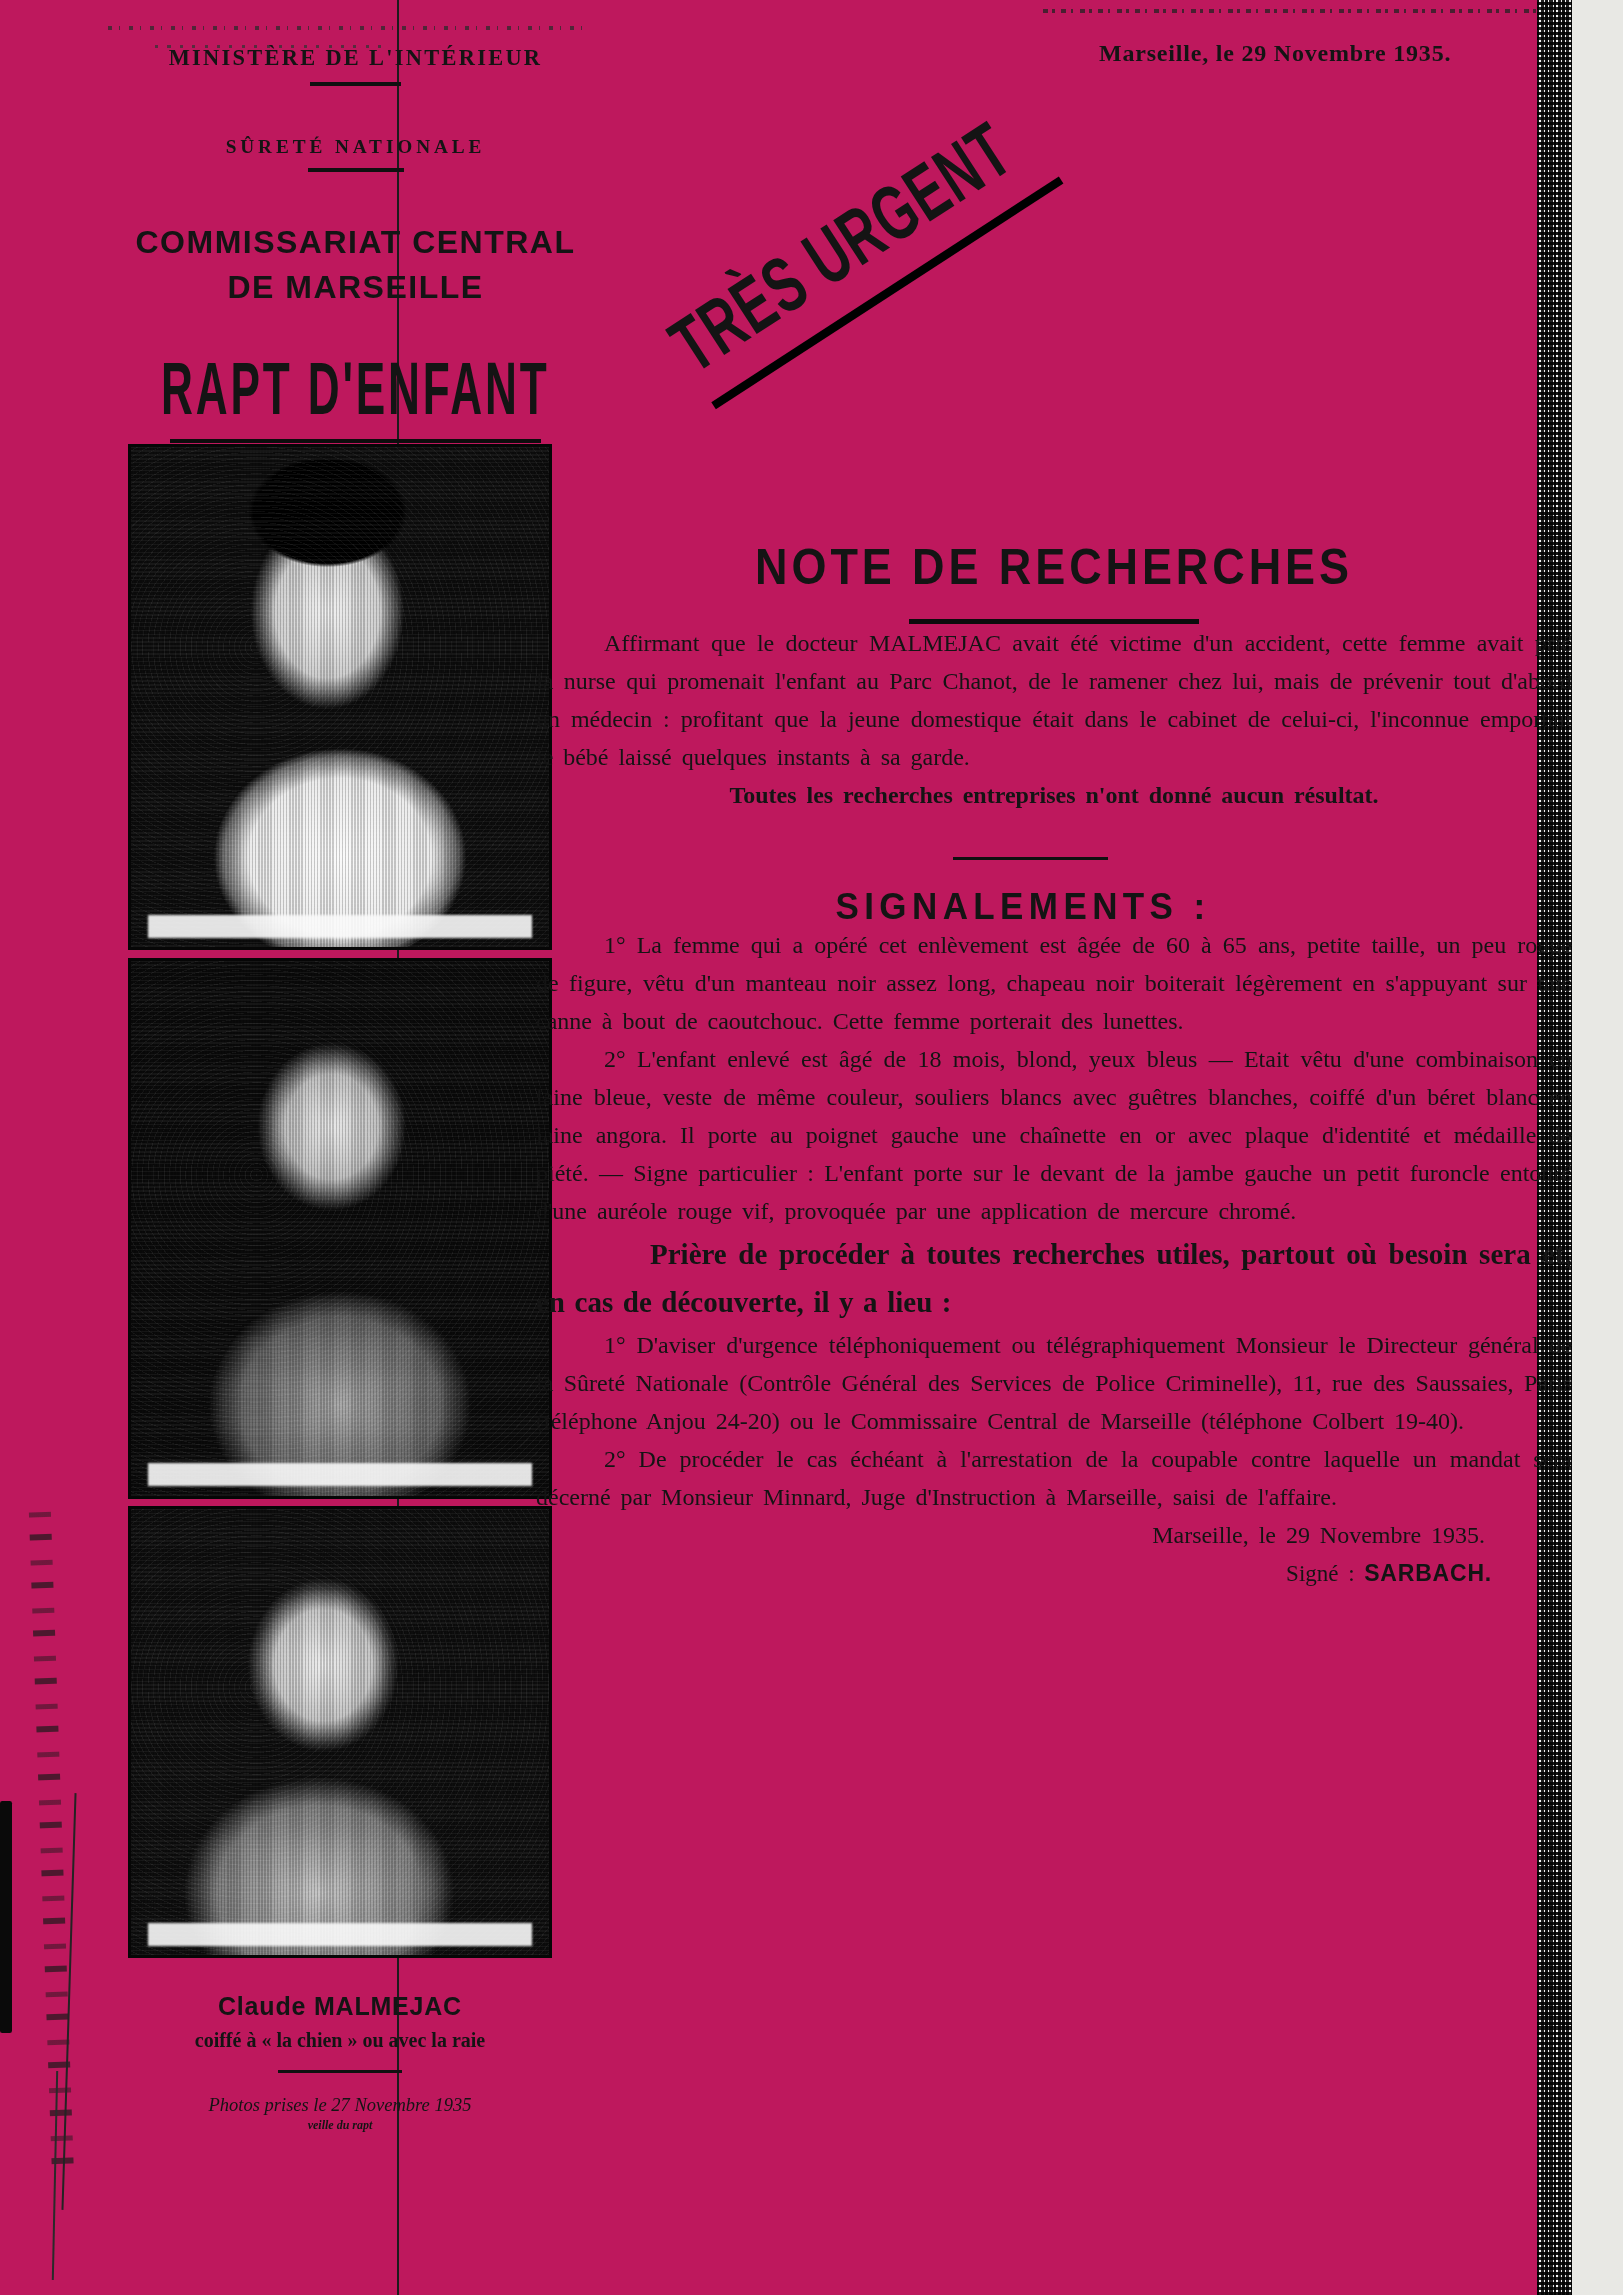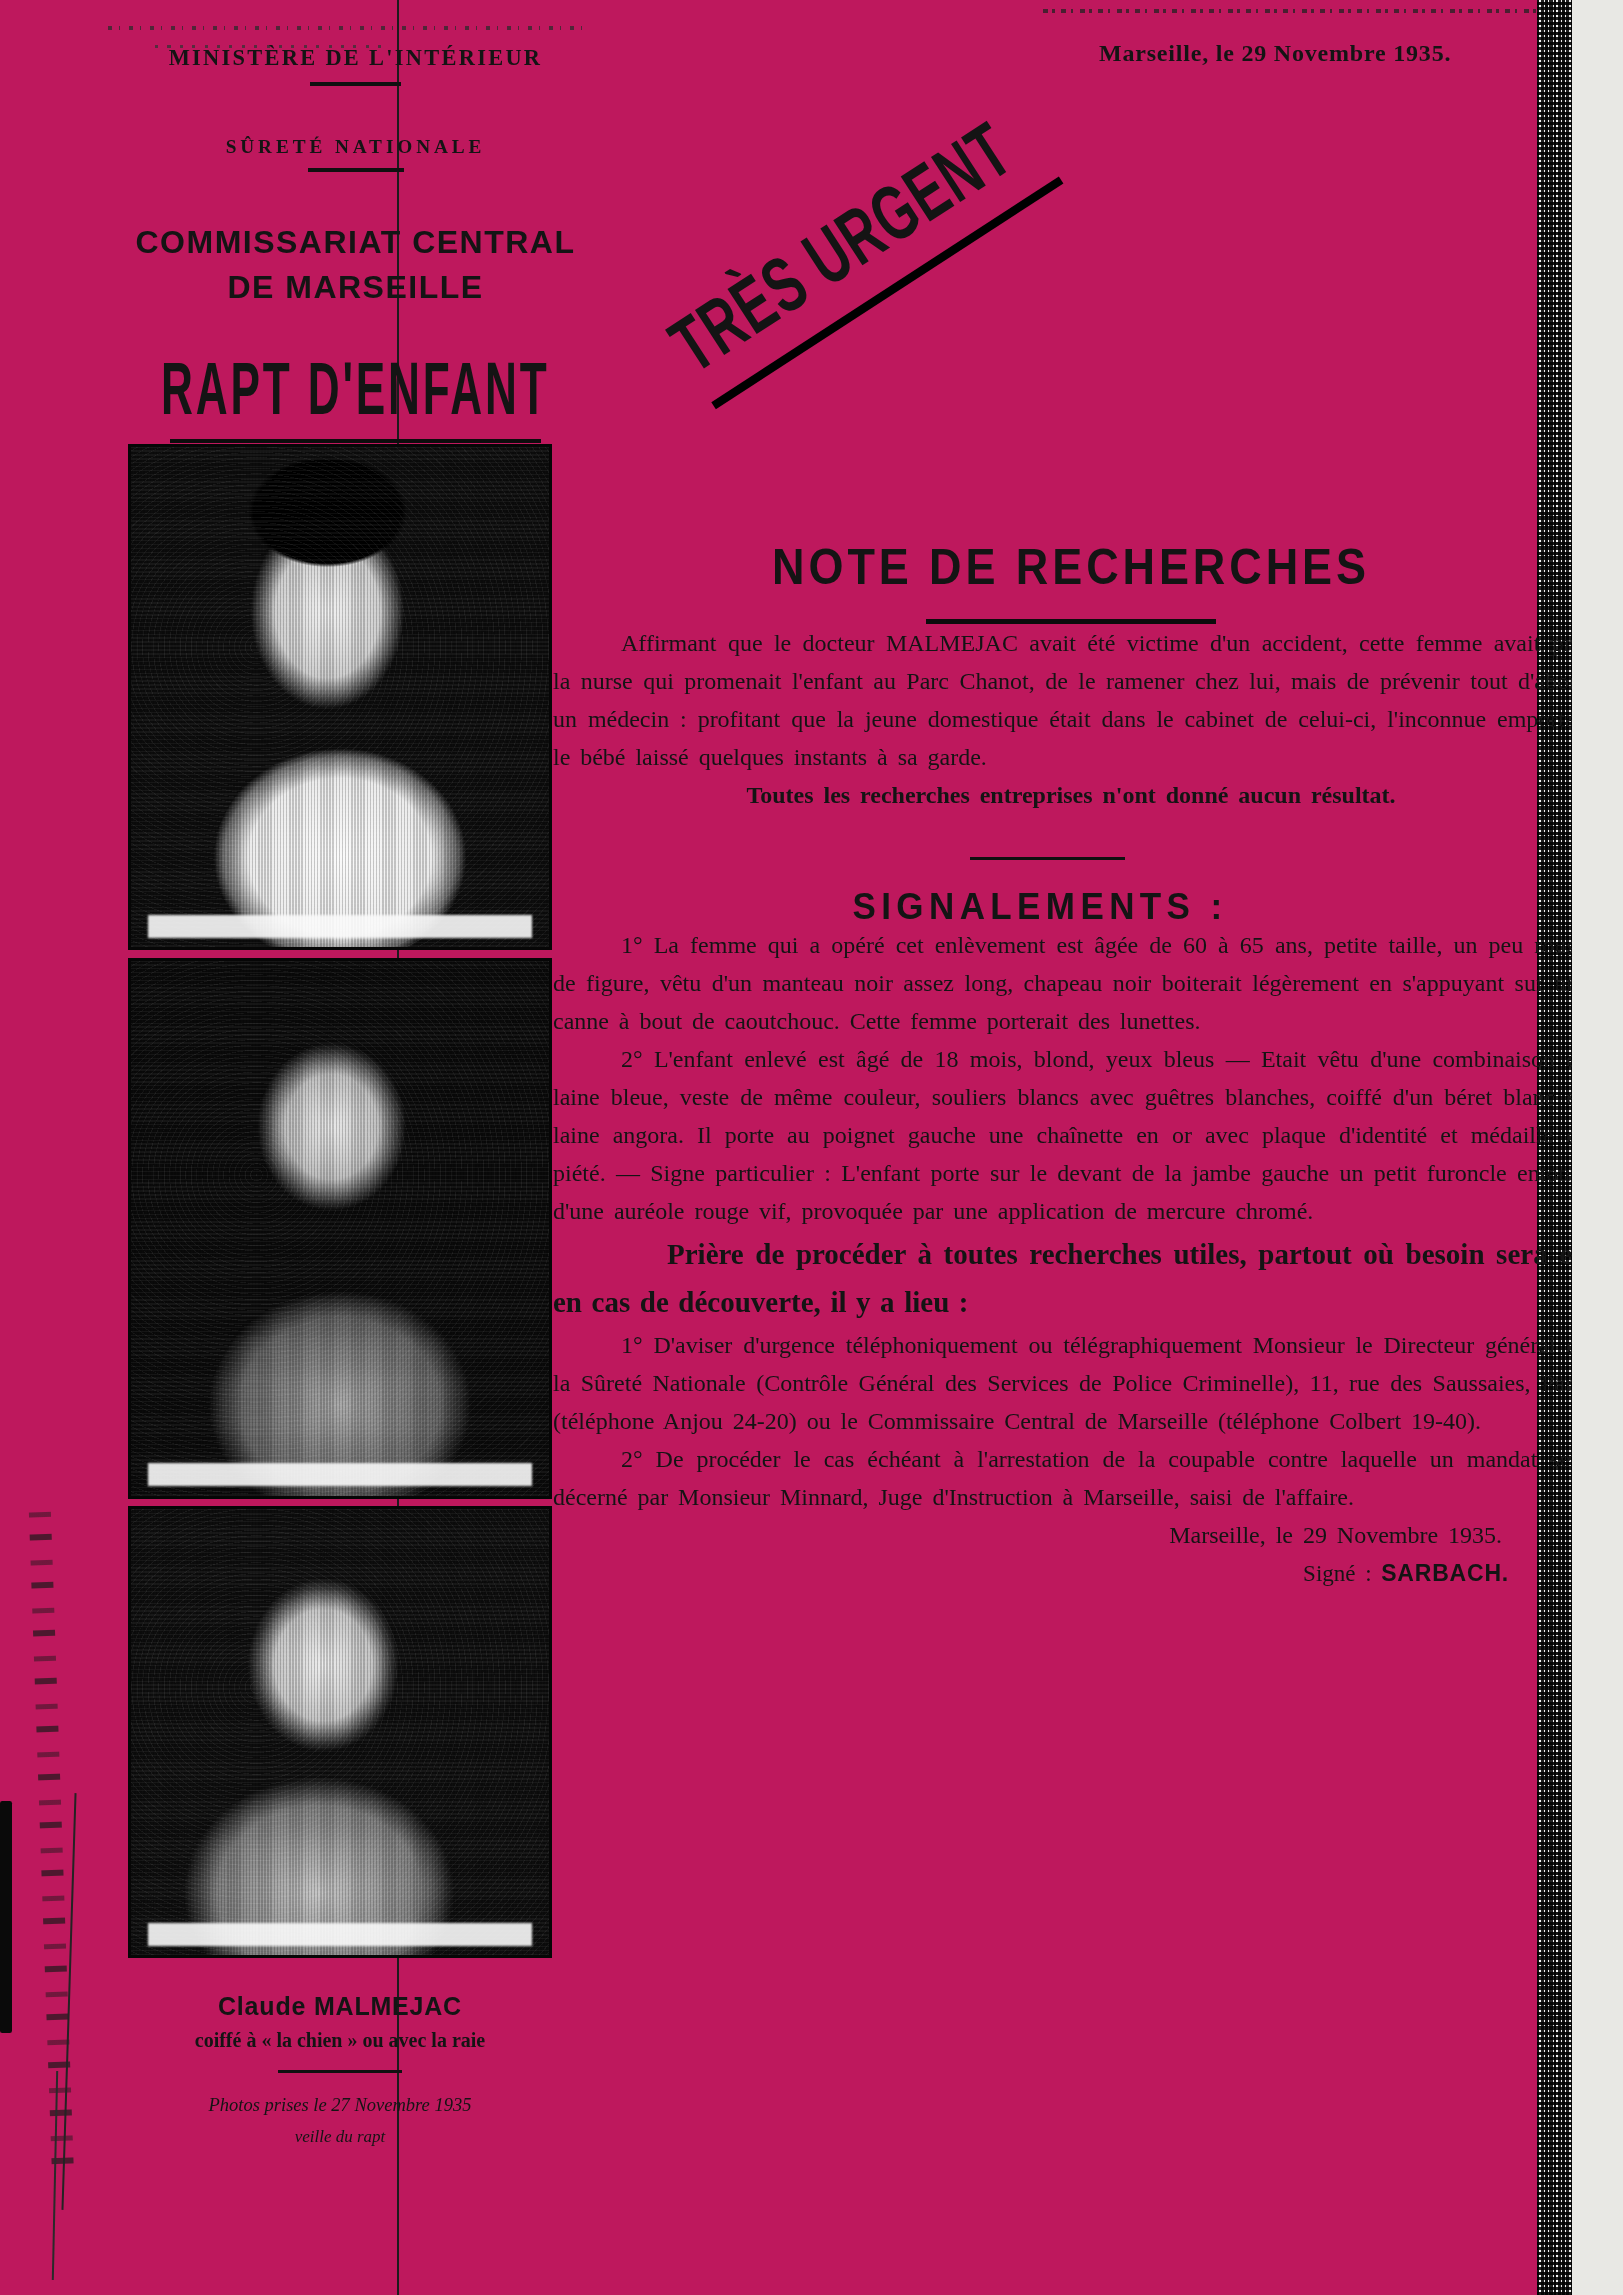--- a/index.html
+++ b/index.html
@@ -72,24 +72,24 @@
         radial-gradient(ellipse 116px 133px at 46% 35%,#ededed 0%,#c3c3c3 42%,rgba(100,100,100,.5) 58%,transparent 65%),
         radial-gradient(ellipse 185px 158px at 45% 86%,rgba(216,216,216,.9) 0%,rgba(158,158,158,.75) 55%,transparent 73%),
         #0d0d0d;}
 
   
   .caption{position:absolute;left:128px;top:1992px;width:424px;text-align:center;}
   .cap-name{font-family:"Liberation Sans",sans-serif;font-weight:bold;font-size:25px;letter-spacing:0.8px;}
   .cap-sub{font-family:Liberation Serif, serif;font-weight:bold;font-size:20px;margin-top:7.7px;}
   .cap-rule{width:124px;height:3.1px;background:#111;margin:18.5px auto 0 auto;}
   .cap-photos{font-style:italic;font-size:18.5px;margin-top:21.6px;}
-  .cap-veille{font-style:italic;font-size:17px;margin-top:11px;}
+  .cap-veille{font-style:italic;font-size:12px;margin-top:2px;font-weight:bold;}
 
   
-  .main{position:absolute;left:553px;top:541px;width:1036px;}
+  .main{position:absolute;left:536px;top:541px;width:1036px;}
   .title{text-align:center;font-family:"Liberation Sans",sans-serif;font-weight:bold;
          font-size:45px;letter-spacing:3.9px;transform:scaleY(1.12);}
   .title-rule{width:290px;height:4.6px;background:#0c0c0c;margin:26px auto 0 auto;}
   .main p{margin:0;text-align:justify;font-size:24px;line-height:38px;word-spacing:3.9px;}
   .indent{text-indent:68px;}
   .para1{margin-top:56px;}
   .para2{margin-top:4.6px;}
   .noresult{margin-top:17px;text-align:center !important;font-weight:bold;font-size:23px;text-indent:0 !important;}
   .mini-rule{width:155px;height:3.9px;background:#101010;margin:43px 0 0 417px;}
   .sig-head{margin-top:26px;text-align:center;font-family:"Liberation Sans",sans-serif;

